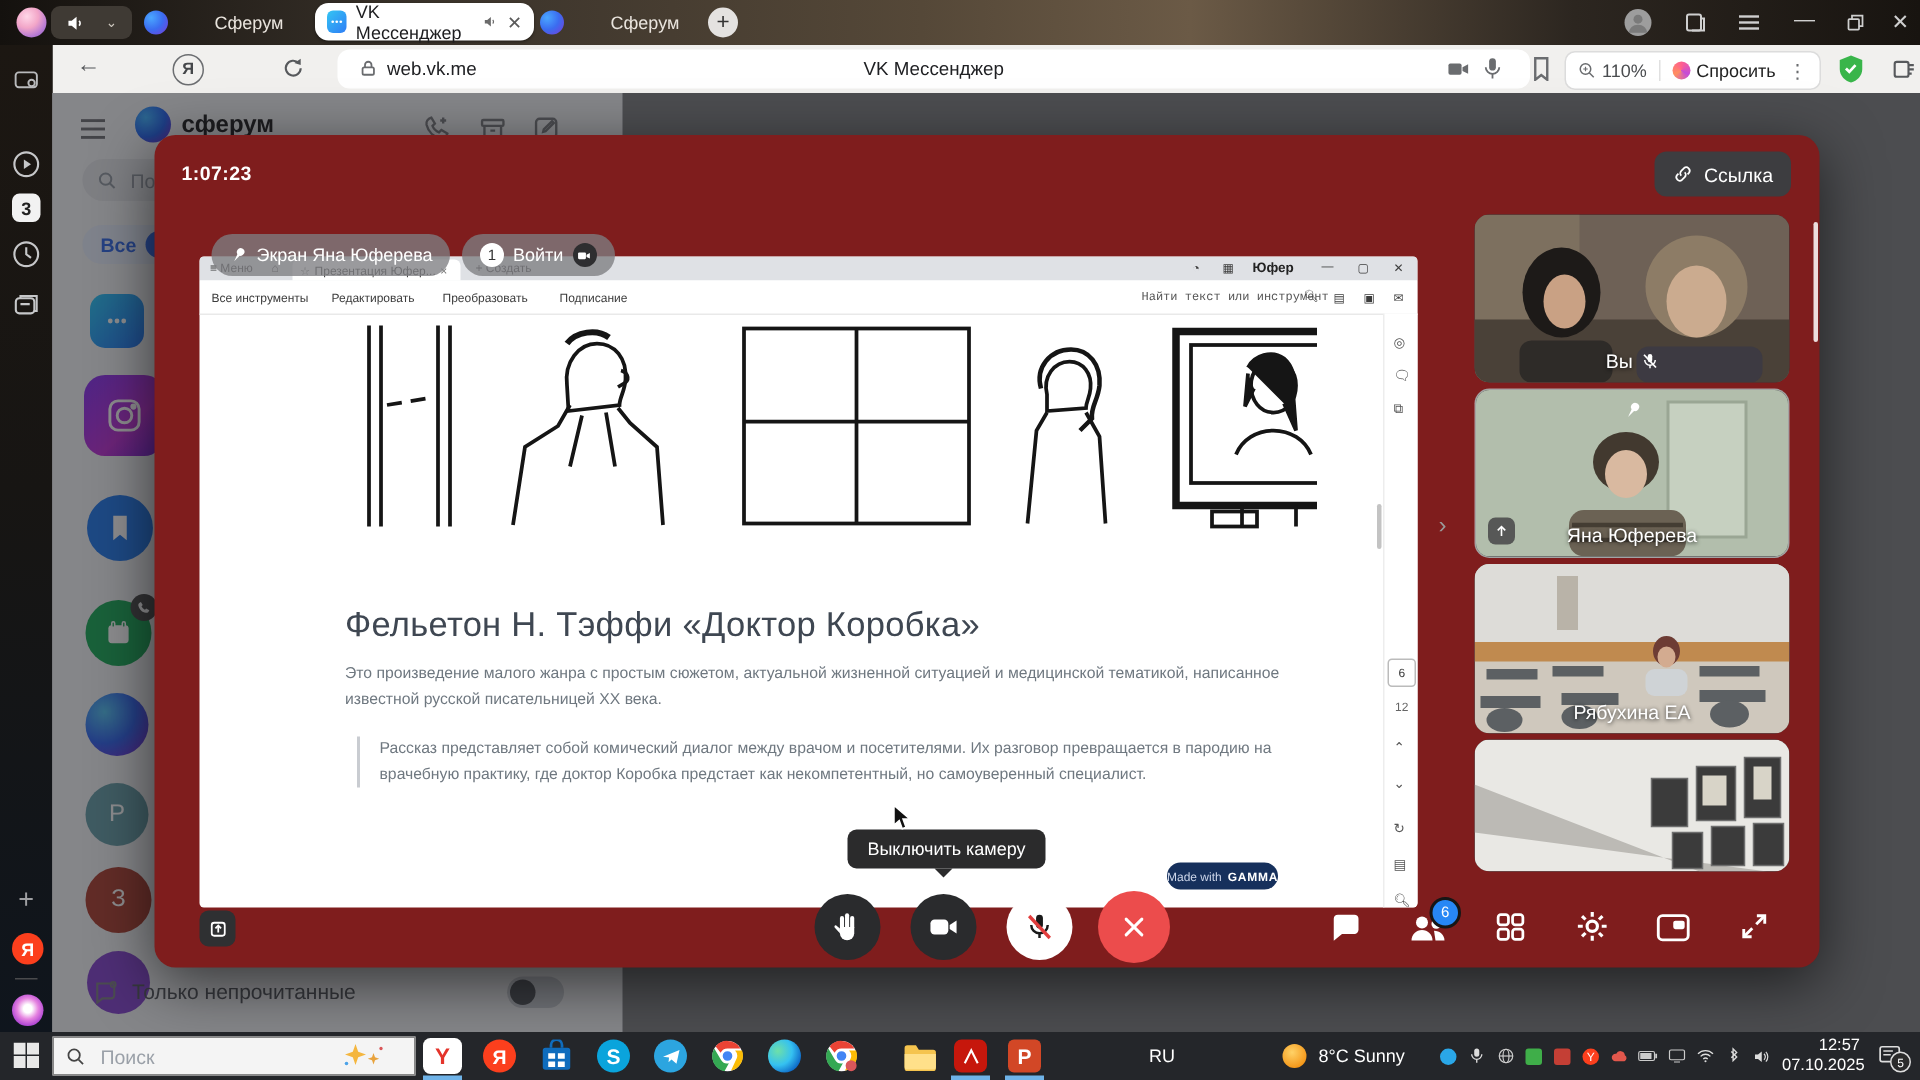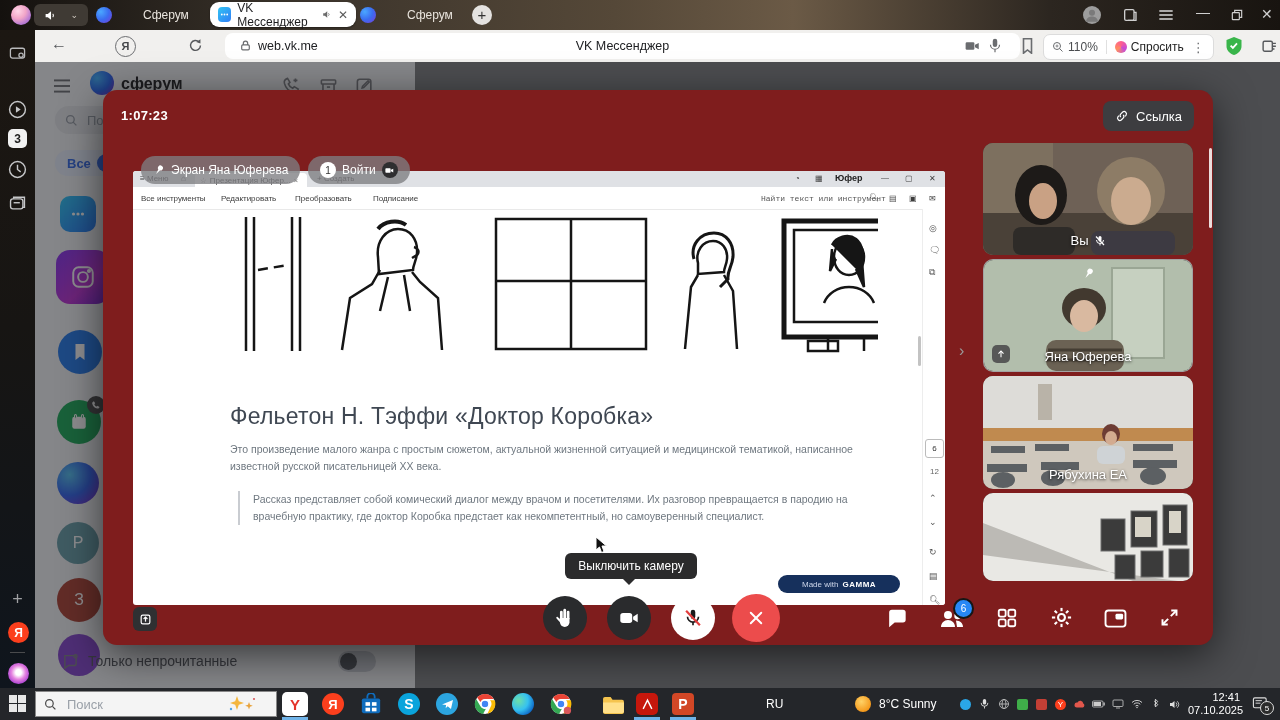--- a/index.html
+++ b/index.html
@@ -402,21 +402,21 @@
           <line x1="600" y1="122" x2="600" y2="136"></line>
             <line x1="636" y1="122" x2="636" y2="136"></line>
           <rect x="580" y="126" width="30" height="10"></rect>
         </g>
       </svg>
 
       <div id="slide-title" class="abs" style="left:97px;top:232px;">Фельетон Н. Тэффи «Доктор Коробка»</div>
       <div id="slide-quote" class="abs" style="left:105px;top:320px;width:615px;">Рассказ представляет собой комический диалог между врачом и посетителями. Их разговор превращается в пародию на врачебную практику, где доктор Коробка предстает как некомпетентный, но самоуверенный специалист.</div>
       <div id="slide-para" class="abs" style="left:97px;top:270px;width:640px;">Это произведение малого жанра с простым сюжетом, актуальной жизненной ситуацией и медицинской тематикой, написанное известной русской писательницей XX века.</div>
 
-      <div class="abs row" style="left:645px;top:404px;height:18px;background:#16305c;border-radius:10px;padding:0 24px;gap:4px;">
+      <div class="abs row" style="left:645px;top:404px;height:18px;background:#16305c;border-radius:10px;padding:0 0;gap:4px;">
         <span style="color:#cdd6ea;font-size:8px;">Made with</span>
         <span style="color:#fff;font-size:8px;font-weight:bold;letter-spacing:.5px;">GAMMA</span>
       </div>
 
       <div class="abs" style="left:789px;top:38px;width:23px;height:396px;background:#fff;border-left:1px solid #ededed;">
         <span class="abs" style="left:6px;top:14px;font-size:9px;color:#555;">◎</span>
         <span class="abs" style="left:6px;top:36px;font-size:9px;color:#555;">🗨︎</span>
         <span class="abs" style="left:6px;top:58px;font-size:9px;color:#555;">⧉</span>
         <div class="abs" style="left:2px;top:230px;width:17px;height:17px;border:1px solid #bbb;border-radius:3px;font-size:8px;color:#333;display:flex;align-items:center;justify-content:center;">6</div>
         <span class="abs" style="left:7px;top:258px;font-size:8px;color:#666;">12</span>
@@ -826,21 +826,21 @@
         </svg>
       </span>
     <span class="tray-ic abs" style="left:1167px;">
         <svg width="12" height="11" viewBox="0 0 24 20">
           <polygon points="2,7 6,7 11,3 11,17 6,13 2,13" fill="#ddd"></polygon>
           <path d="M14 6a6 6 0 0 1 0 8M16.5 3.5a9.5 9.5 0 0 1 0 13" fill="none" stroke="#ddd" stroke-width="1.6"></path>
         </svg>
       </span>
 
     <div class="abs" style="left:1188px;top:3px;width:52px;text-align:right;color:#fff;font-size:11px;line-height:13px;">
-      <div>12:41</div>
+      <div>12:57</div>
       <div>07.10.2025</div>
     </div>
 
     <div class="abs" style="left:1252px;top:8px;">
       <svg width="17" height="15" viewBox="0 0 24 20">
           <rect x="2" y="2" width="18" height="14" rx="2" fill="none" stroke="#ddd" stroke-width="1.6"></rect>
           <line x1="5" y1="6" x2="14" y2="6" stroke="#ddd" stroke-width="1.4"></line>
           <line x1="5" y1="9.5" x2="12" y2="9.5" stroke="#ddd" stroke-width="1.4"></line>
         </svg>
       <span class="abs" style="left:8px;top:5px;width:12px;height:12px;border-radius:50%;background:#2b2b2b;border:1px solid #ddd;color:#fff;font-size:8px;display:flex;align-items:center;justify-content:center;">5</span>

